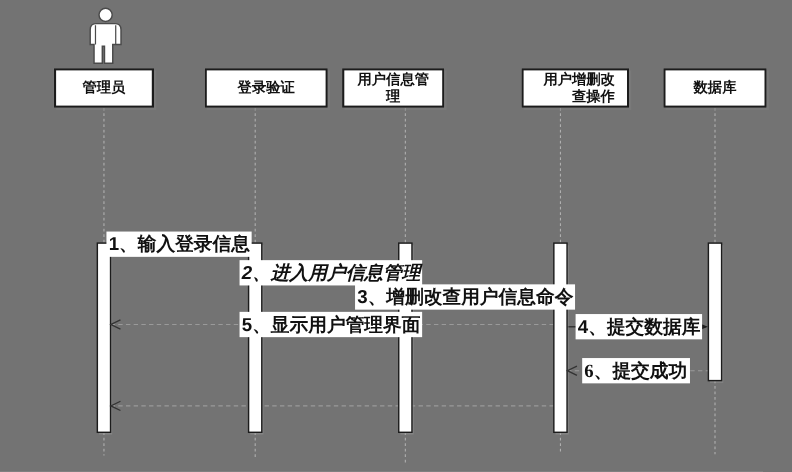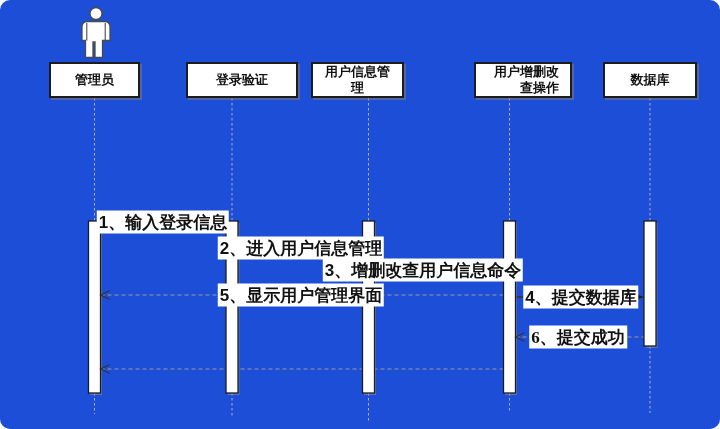--- a/index.html
+++ b/index.html
@@ -1,18 +1,18 @@
 <!DOCTYPE html>
 <html><head>
 <meta charset="utf-8">
 <style>
   html,body { margin:0; padding:0; background:#fff; }
   .stage {
-    position:relative; width:720px; height:429px; background:#1d4ed8;
-    font-family:"Liberation Sans","DejaVu Sans",sans-serif; overflow:hidden;border-radius:10px;
+    position:relative; width:720px; height:429px; background:#737373;
+    font-family:"Liberation Sans","DejaVu Sans",sans-serif; overflow:hidden;
   }
   .stage svg { position:absolute; left:0; top:0; }
   .pbox {
     position:absolute; top:62px; height:36px; box-sizing:border-box;
     background:#ffffff; border:2px solid #1c1c1c;
     box-shadow:2px 2px 0 rgba(125,125,125,0.55);
     display:flex; align-items:center; justify-content:center;
     font-size:13px; font-weight:bold; color:#111; text-align:center; line-height:1.25;
     z-index:3;
   }
@@ -86,19 +86,19 @@
     <span class="lbl" style="max-width:70px;">用户信息管理</span>
   </div>
   <div class="pbox" style="left:474px; width:98px;text-align:right;">
     <span class="lbl" style="max-width:72px;">用户增删改查操作</span>
   </div>
   <div class="pbox" style="left:603px; width:94px;">
     <span class="lbl">数据库</span>
   </div>
 
   <div class="msg" style="left:163px; top:222px;">1、输入登录信息</div>
-  <div class="msg" style="left:301px; top:248px;">2、进入用户信息管理</div>
+  <div class="msg" style="left:301px; top:248px;font-style:italic;">2、进入用户信息管理</div>
   <div class="msg" style="left:423px; top:270px;">3、增删改查用户信息命令</div>
   <div class="msg" style="left:581px; top:297px;">4、提交数据库</div>
   <div class="msg" style="left:301px; top:295px;">5、显示用户管理界面</div>
   <div class="msg" style="left:578px; top:337px;font-family:Liberation Serif, serif;">6、提交成功</div>
 
 </div>
 
 </body></html>

